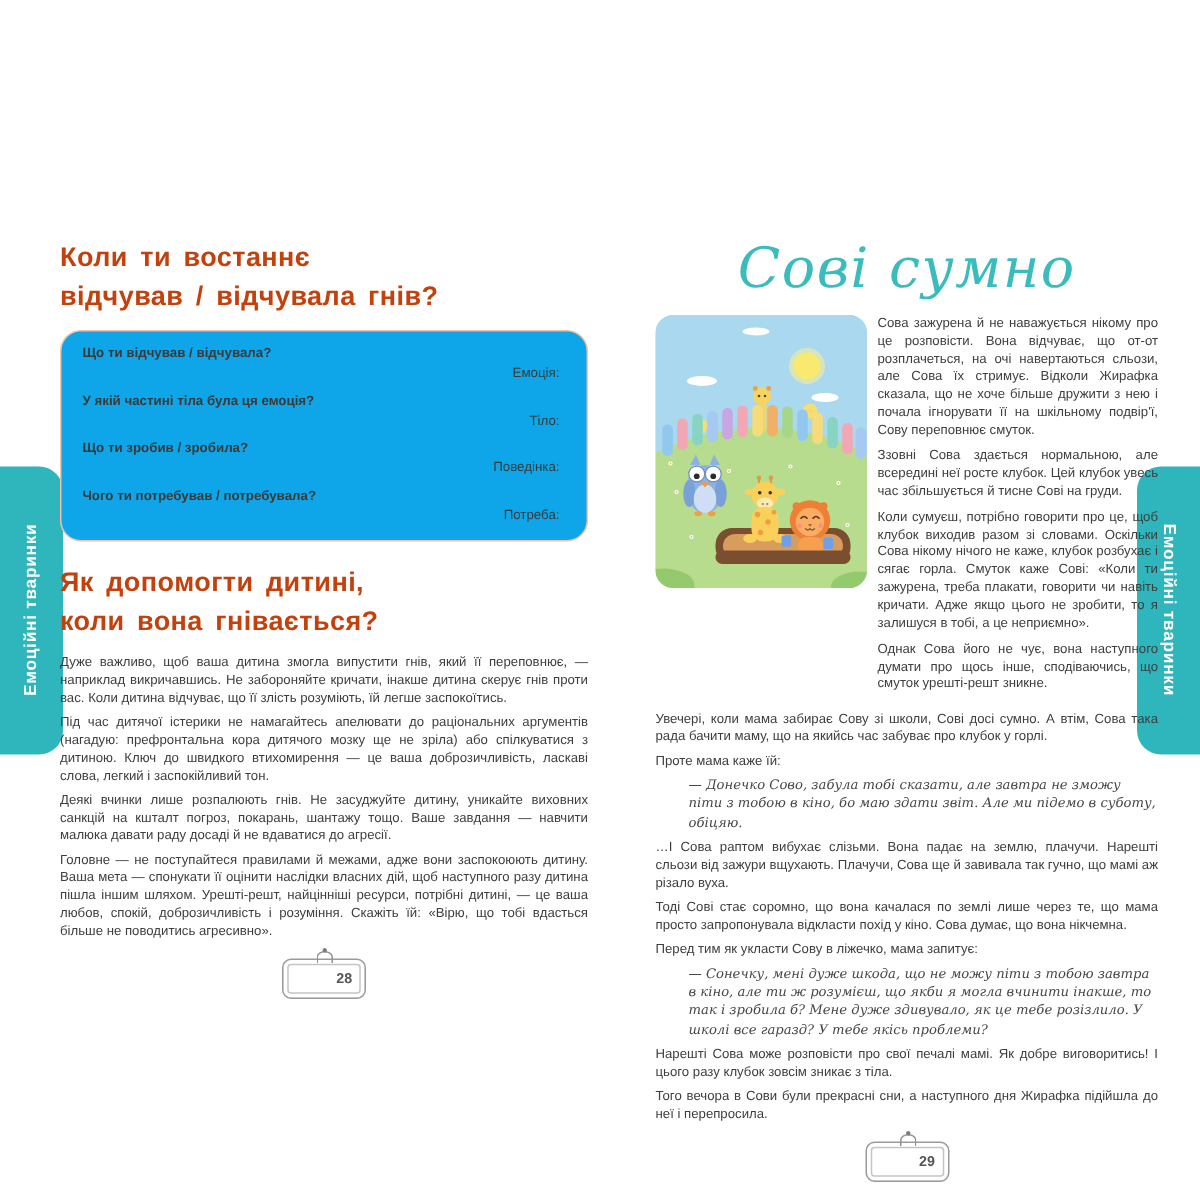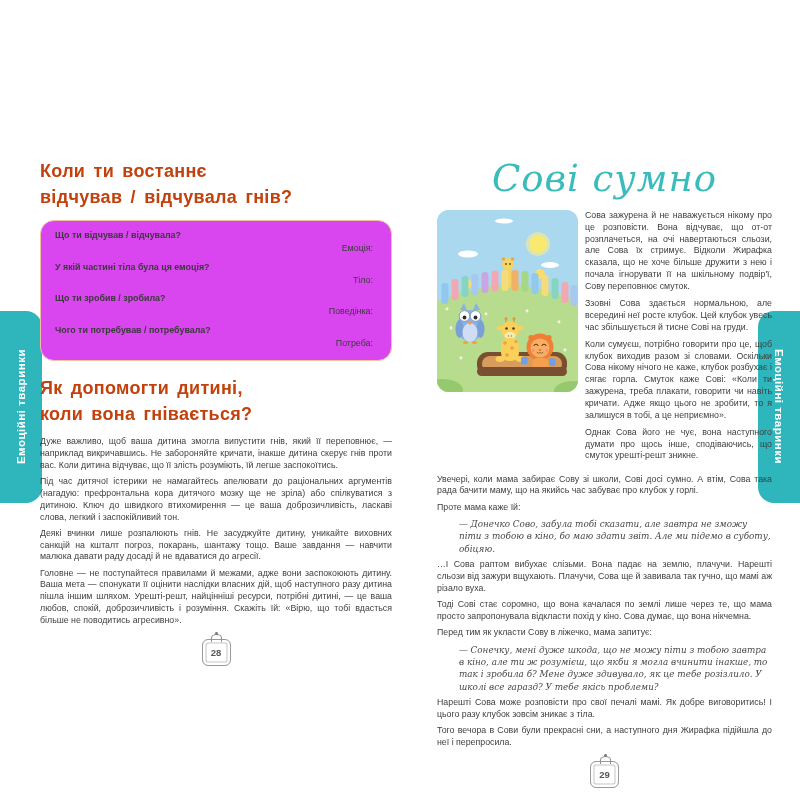--- a/index.html
+++ b/index.html
@@ -26,21 +26,21 @@
   
   .coral-heading{
     color:#c2410c;font-weight:bold;font-size:18px;text-align:left;
     line-height:1.45;letter-spacing:.3px;word-spacing:3px;
   }
   .coral-heading.h1{margin-top:158px;}
   .coral-heading.h2{margin-top:14px;}
   
   .form-box{
     margin-top:10px;border:1.5px solid #f2c0a4;border-radius:14px;
-    padding:9px 14px 4px 14px;background:#d946ef;
+    padding:9px 14px 4px 14px;background:#0ea5e9;
   }
   .form-group{margin-bottom:7.5px;}
   .form-question{font-size:8.9px;font-weight:bold;color:#3a3a3a;margin-bottom:3px;}
   .form-line{display:flex;align-items:flex-end;flex-direction:column;}
   .form-label{font-size:8.9px;color:#3a3a3a;white-space:nowrap;margin-right:4px;}
   .dotted-fill{flex:1;border-bottom:1.6px dotted #b7b7b7;height:8px;}
   
   .body-text{margin-top:9px;}
   p.para{
     font-size:8.8px;line-height:1.34;text-align:justify;margin:0 0 4.5px 0;color:#3e3e3e;
@@ -63,21 +63,21 @@
   .story-bottom{margin-top:6px;}
   p.quote{
     font-family:"DejaVu Serif",serif;font-style:italic;font-size:8.8px;line-height:1.4;
     margin:0 0 4.5px 0;padding-left:22px;color:#474747;text-align:left;
   }
   
   .page-frame-wrap{display:flex;justify-content:center;margin-top:12px;}
   .page-frame{
     position:relative;width:27px;height:25px;border:1px solid #9a9a9a;border-radius:6px;
     background:#fff;box-shadow:inset 0 0 0 2.5px #ffffff, inset 0 0 0 3.5px #c4c4c4;
-    display:flex;align-items:center;justify-content:center;
+    display:flex;align-items:center;justify-content:center;padding-left:27px;
   }
   .page-frame::before{ 
     content:"";position:absolute;top:-6px;left:50%;width:9px;height:7px;margin-left:-5px;
     border:1px solid #8f8f8f;border-bottom:none;border-radius:50% 50% 0 0;
   }
   .page-frame::after{ 
     content:"";position:absolute;top:-8px;left:50%;width:3px;height:3px;margin-left:-1px;
     background:#7d7d7d;border-radius:50%;transform:rotate(20deg);
   }
   .page-num{font-size:9.5px;font-weight:bold;color:#555;}

